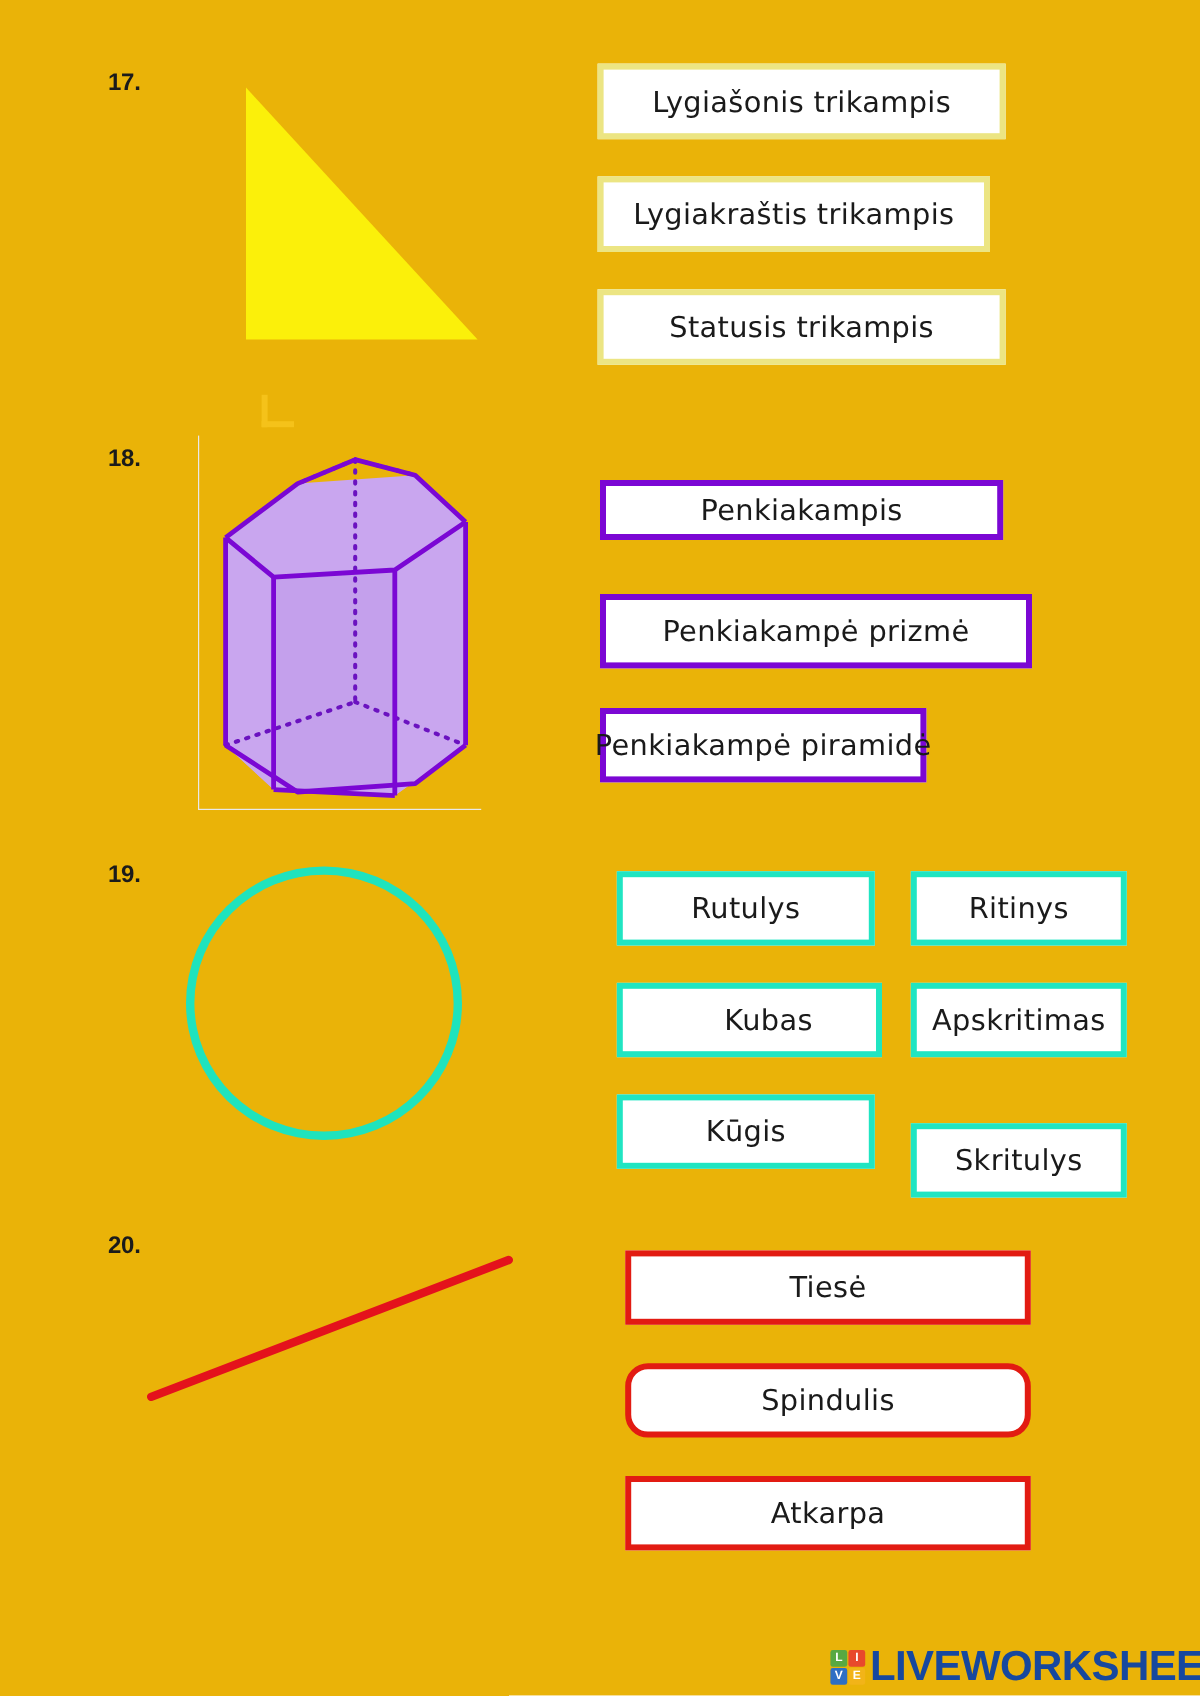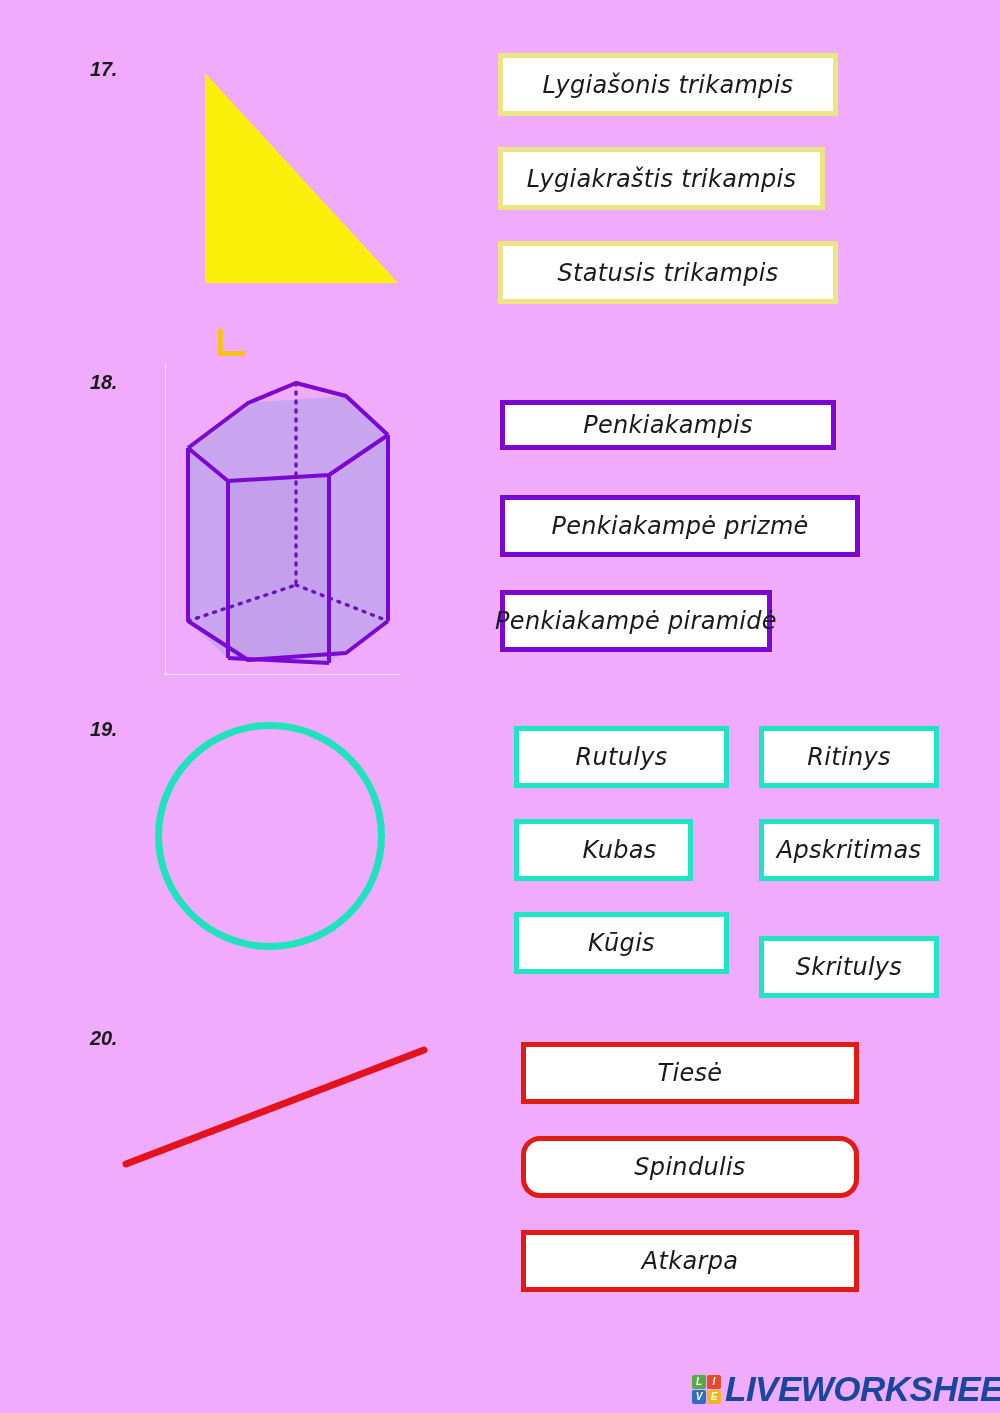--- a/index.html
+++ b/index.html
@@ -11,22 +11,21 @@
     width: 1000px;
     height: 1413px;
     position: relative;
     font-family: "DejaVu Sans", sans-serif;
     overflow: hidden;
   }
 
   .page {
     position: absolute;
     inset: 0;
-    background: #f0abfc;
-    font-style: italic;
+    background: #eab308;
   }
 
   
   .qblock {
     position: absolute;
     left: 0;
     width: 1000px;
   }
   .qnum {
     position: absolute;
@@ -200,21 +199,21 @@
     <div class="qnum" style="left:90px; top:718px;">19.</div>
 
     <div class="circle figure" style="left:155px; top:722px; width:230px; height:228px;"></div>
 
     <div class="opt teal" style="left:514px; top:726px; width:215px; height:62px;">
       <span>Rutulys</span>
     </div>
     <div class="opt teal" style="left:759px; top:726px; width:180px; height:62px;">
       <span>Ritinys</span>
     </div>
-    <div class="opt teal" style="left:514px; top:819px; width:179px; height:62px;padding-left:32px;">
+    <div class="opt teal" style="left:514px; top:819px; width:221px; height:62px;padding-left:32px;">
       <span>Kubas</span>
     </div>
     <div class="opt teal" style="left:759px; top:819px; width:180px; height:62px;">
       <span>Apskritimas</span>
     </div>
     <div class="opt teal" style="left:514px; top:912px; width:215px; height:62px;">
       <span>Kūgis</span>
     </div>
     <div class="opt teal" style="left:759px; top:912px; width:180px; height:62px;margin-top:24px;">
       <span>Skritulys</span>

